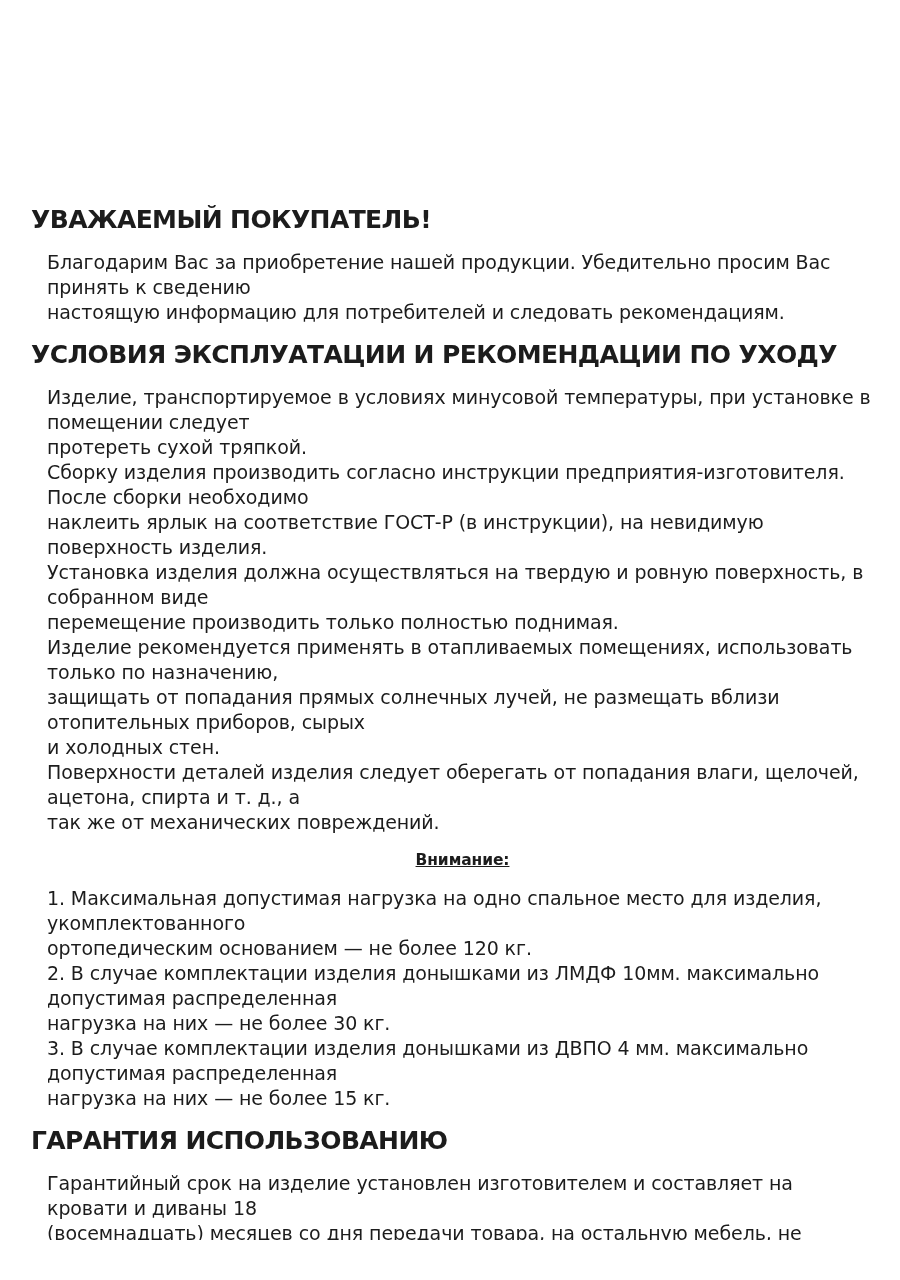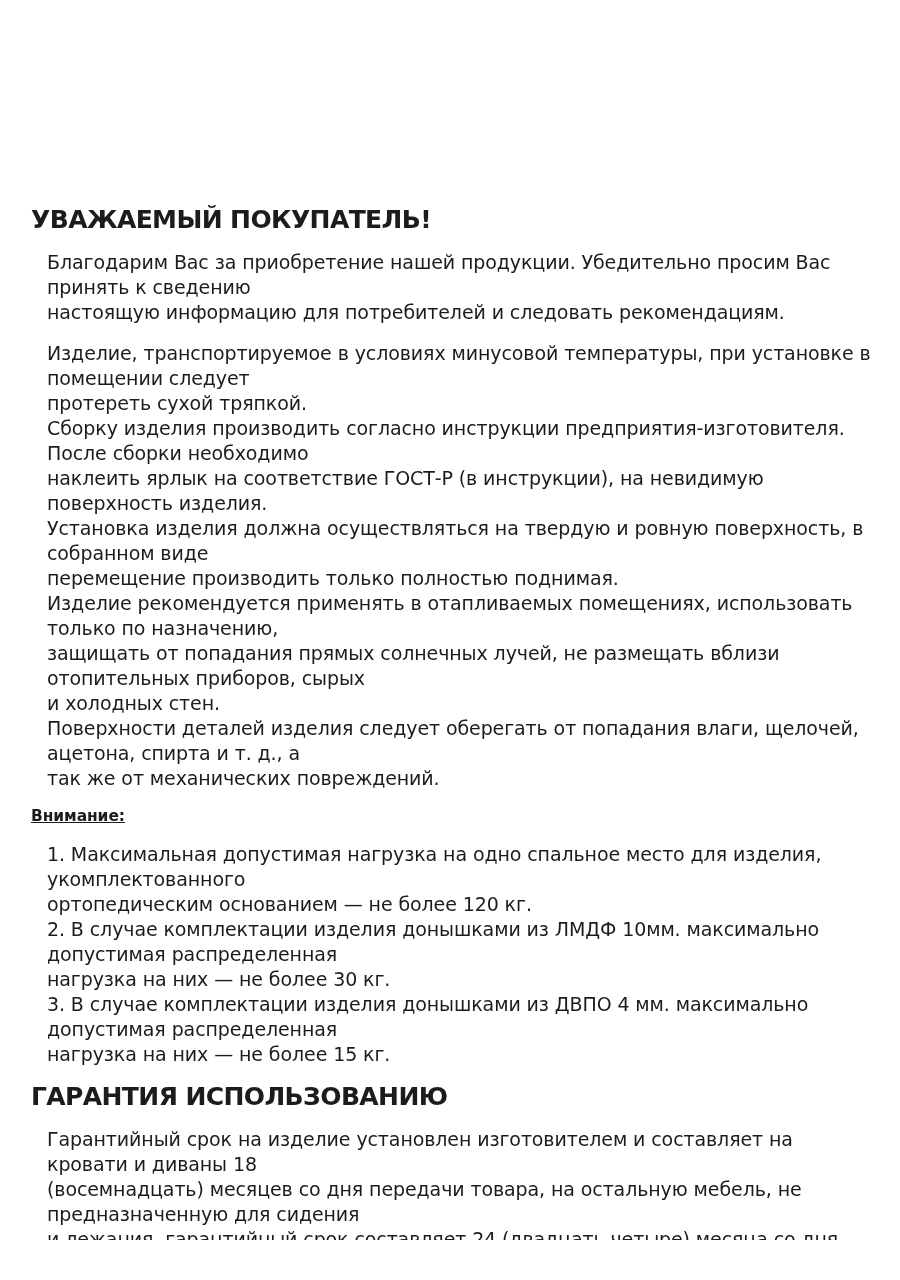--- a/index.html
+++ b/index.html
@@ -37,34 +37,36 @@
     white-space: pre-line;
   }
   .attention-label {
     font-size: 15.5px;
     line-height: 19px;
     letter-spacing: -0.1px;
     margin: 0;
     font-weight: bold;
     text-decoration: underline;
     white-space: pre-line;
+    text-align: center;
   }
 </style>
 </head>
 <body>
 
 <div class="page">
 
   <section>
     <h1 class="doc-heading first">УВАЖАЕМЫЙ ПОКУПАТЕЛЬ!</h1>
     <p class="body-text">Благодарим Вас за приобретение нашей продукции. Убедительно просим Вас принять к сведению
 настоящую информацию для потребителей и следовать рекомендациям.</p>
   </section>
 
   <section>
+    <h1 class="doc-heading">УСЛОВИЯ ЭКСПЛУАТАЦИИ И РЕКОМЕНДАЦИИ ПО УХОДУ</h1>
     <p class="body-text">Изделие, транспортируемое в условиях минусовой температуры, при установке в помещении следует
 протереть сухой тряпкой.
 Сборку изделия производить согласно инструкции предприятия-изготовителя. После сборки необходимо
 наклеить ярлык на соответствие ГОСТ-Р (в инструкции), на невидимую поверхность изделия.
 Установка изделия должна осуществляться на твердую и ровную поверхность, в собранном виде
 перемещение производить только полностью поднимая.
 Изделие рекомендуется  применять в отапливаемых помещениях, использовать только по назначению,
 защищать от попадания прямых солнечных лучей, не размещать вблизи отопительных приборов, сырых
 и холодных стен.
 Поверхности деталей изделия следует оберегать от попадания влаги, щелочей, ацетона, спирта и т. д., а

